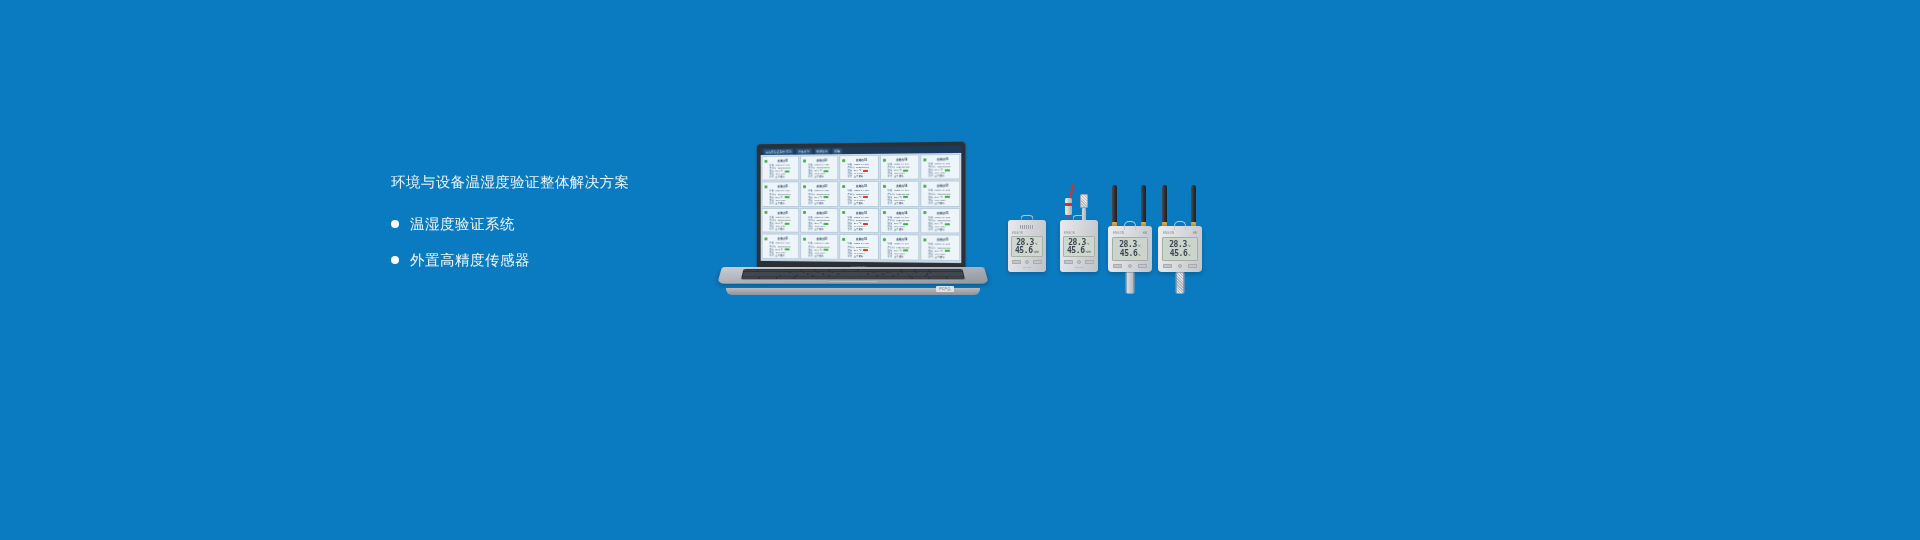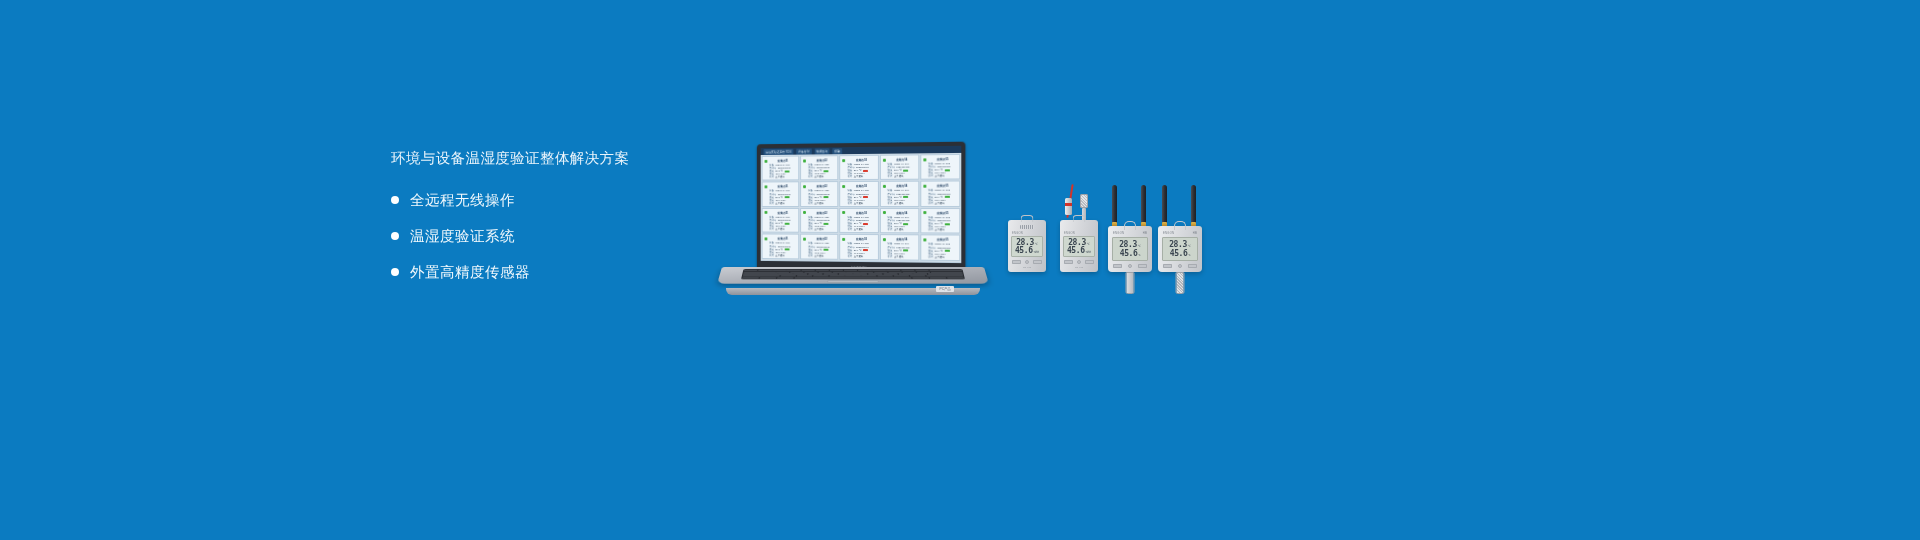--- a/index.html
+++ b/index.html
@@ -18,21 +18,21 @@
   }
   .hero-title{
     font-size:25px;
     font-weight:bold;
     color:#ffffff;
     letter-spacing:1px;
     line-height:1.15;
     white-space:nowrap;
   }
   .hero-sub{
-    margin-top:8px;
+    margin-top:32px;
     font-size:14.5px;
     color:#eaf4fb;
     letter-spacing:.4px;
     line-height:1.2;
     white-space:nowrap;
   }
   .feature-list{ margin-top:20px; list-style:none; }
   .feature-item{
     display:flex;
     align-items:center;
@@ -410,24 +410,20 @@
   .ant-sensor.stem{
     background:linear-gradient(90deg,#dcdee1,#b4b8be);
   }
 </style>
 </head>
 <body>
 
 <div class="text-block">
   <div class="hero-sub">环境与设备温湿度验证整体解决方案</div>
   <ul class="feature-list">
-    <li class="feature-item">
-      <span class="bullet-dot"></span>
-      <span class="feature-label">全远程无线操作</span>
-    </li>
     <li class="feature-item">
       <span class="bullet-dot"></span>
       <span class="feature-label">温湿度验证系统</span>
     </li>
     <li class="feature-item">
       <span class="bullet-dot"></span>
       <span class="feature-label">外置高精度传感器</span>
     </li>
   </ul>
 </div>

